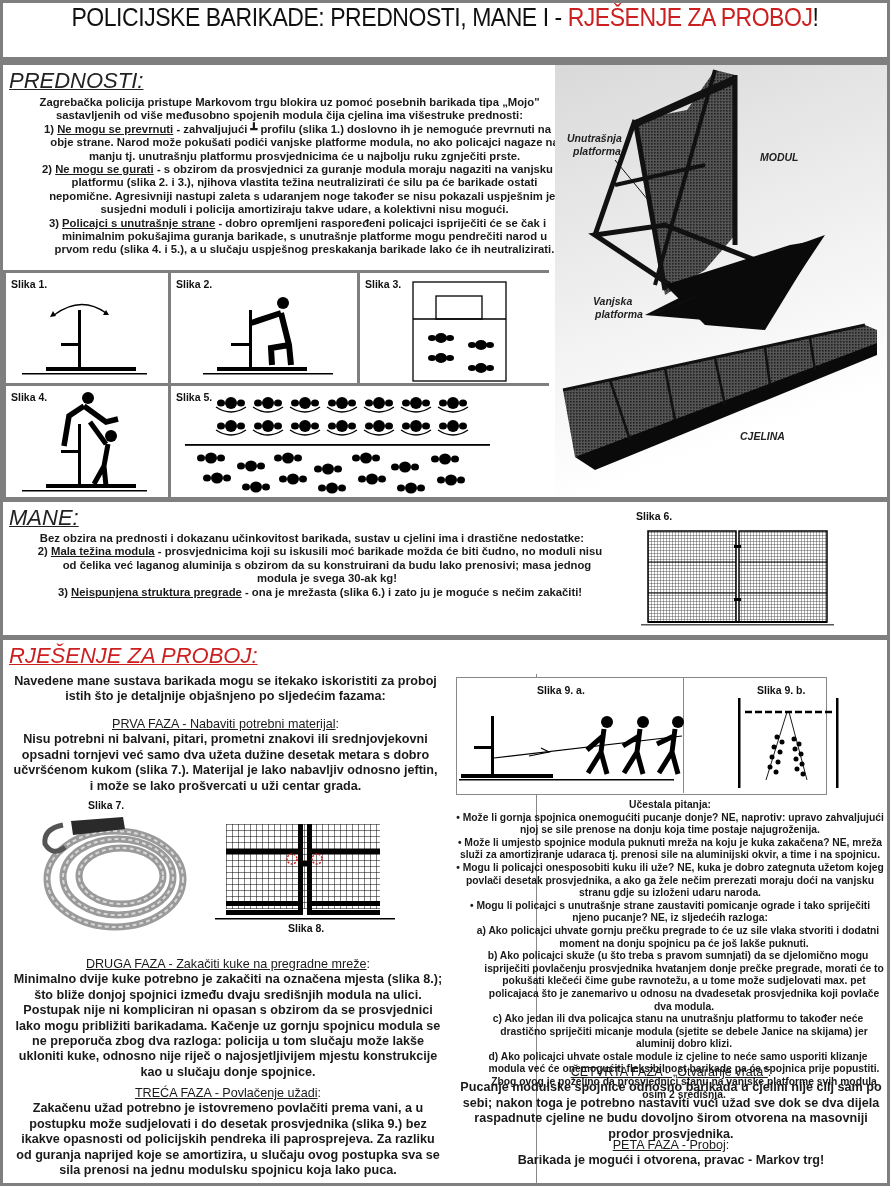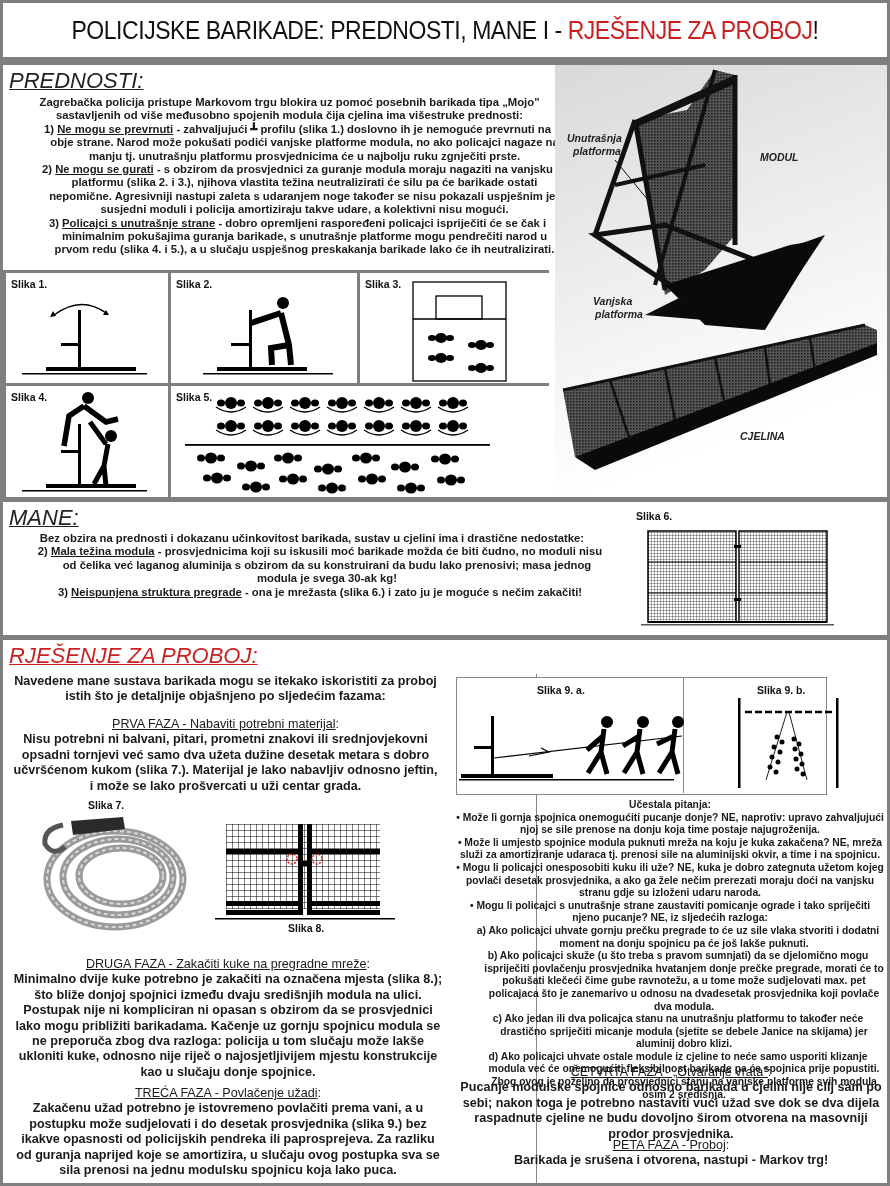--- a/index.html
+++ b/index.html
@@ -5,21 +5,21 @@
   * { box-sizing: border-box; margin: 0; padding: 0; }
   body {
     width: 890px; height: 1186px; overflow: hidden;
     background: #7f7f7f;
     font-family: "Liberation Sans", sans-serif;
     color: #111;
     position: relative;
   }
   .panel { position: absolute; background: #fff; }
   .title-bar { left: 3px; top: 3px; width: 884px; height: 54px;
-    display: flex; align-items: center; justify-content: center; }
+    display: flex; justify-content: center; }
   .title-bar h1 { font-family: "Liberation Sans", sans-serif; font-weight: normal;
     font-size: 25px; letter-spacing: -0.5px; transform: scaleX(0.92); }
   .title-bar .red { color: #cc1f1f; }
   .sec-h { font-family: "Liberation Sans", sans-serif; font-style: italic; font-size: 22px;
     text-decoration: underline; text-decoration-thickness: 1px; color: #222; font-weight: normal; }
   .sec-h.red { color: #cc1f1f; }
   .txt { font-weight: bold; font-size: 11.3px; line-height: 13.4px; color: #1a1a1a; text-align: center; }
   .txt.big { font-size: 12.6px; line-height: 15.4px; }
   .txt.small { font-size: 10.3px; line-height: 12.6px; }
   .u { text-decoration: underline; }
@@ -355,16 +355,16 @@
       <div class="li2">c) Ako jedan ili dva policajca stanu na unutrašnju platformu to također neće drastično spriječiti micanje modula (sjetite se debele Janice na skijama) jer aluminij dobro klizi.</div>
       <div class="li2">d) Ako policajci uhvate ostale module iz cjeline to neće samo usporiti klizanje modula već će onemogućiti fleksibilnost barikade pa će spojnica prije popustiti. Zbog ovog je poželjno da prosvjednici stanu na vanjske platforme svih modula osim 2 središnja.</div>
     </div>
 
     <div class="txt big" style="position:absolute; left:3px; top:390px; width:430px;">
       <div><span class="u" style="font-weight:normal;">ČETVRTA FAZA - „Otvaranje vrata"</span><span style="font-weight:normal;">:</span></div>
       <div>Pucanje modulske spojnice odnosno barikada u cjelini nije cilj sam po sebi; nakon toga je potrebno nastaviti vući užad sve dok se dva dijela raspadnute cjeline ne budu dovoljno širom otvorena na masovniji prodor prosvjednika.</div>
     </div>
     <div class="txt big" style="position:absolute; left:3px; top:463px; width:430px;">
       <div><span class="u" style="font-weight:normal;">PETA FAZA - Proboj</span><span style="font-weight:normal;">:</span></div>
-      <div>Barikada je srušena i otvorena, nastupi - Markov trg!</div>
+      <div>Barikada je mogući i otvorena, pravac - Markov trg!</div>
     </div>
   </div>
 </div>
 
 </body></html>

